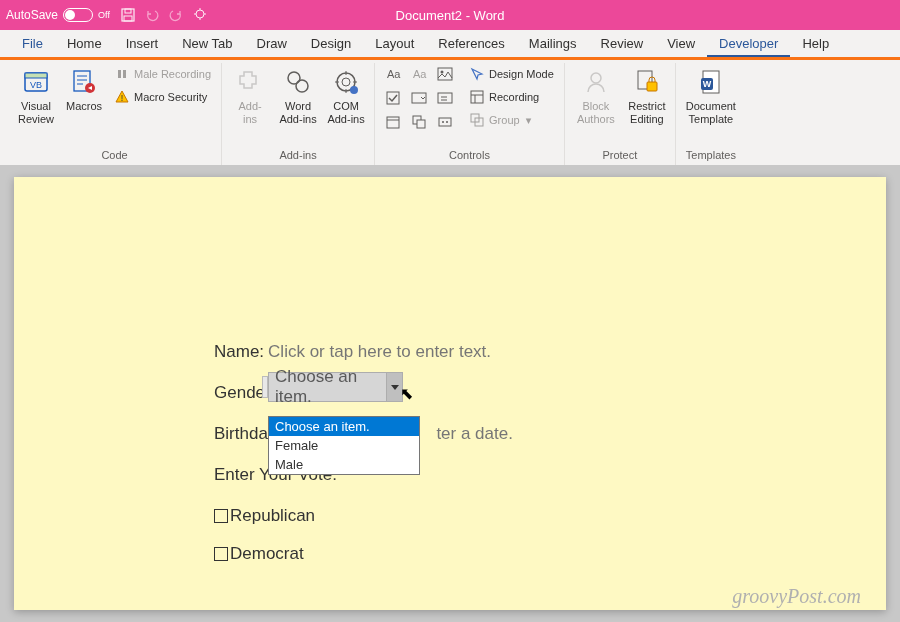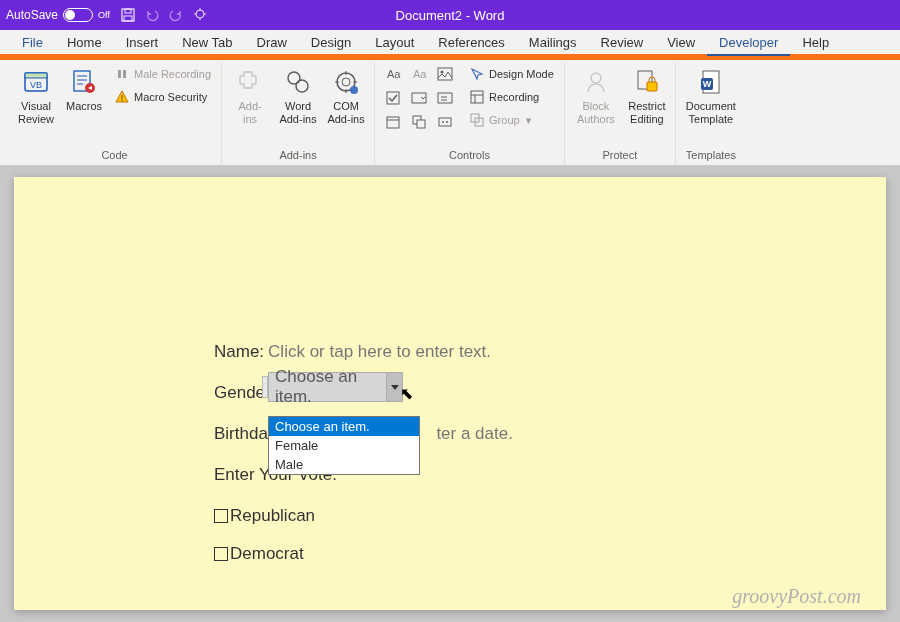--- a/index.html
+++ b/index.html
@@ -1,26 +1,26 @@
 <!DOCTYPE html>
 <html><head>
 <meta charset="utf-8">
 <style>
 * { box-sizing: border-box; margin: 0; padding: 0; }
 body { font-family: "Segoe UI", Arial, sans-serif; font-size: 12px; background: #fff; overflow: hidden; width: 900px; height: 622px; position: relative; }
 
-.titlebar { height: 30px; background: #6d28d9; color: #fff; display: flex; align-items: center; padding: 0 6px; position: relative; }
+.titlebar { height: 30px; background: #ec4899; color: #fff; display: flex; align-items: center; padding: 0 6px; position: relative; }
 .autosave { display: flex; align-items: center; gap: 5px; font-size: 12px; }
 .toggle { width: 30px; height: 14px; border: 1px solid #fff; border-radius: 8px; display: flex; align-items: center; padding: 1px; }
 .toggle-knob { width: 10px; height: 10px; border-radius: 50%; background: #fff; }
 .qat { display: flex; gap: 8px; margin-left: 10px; align-items: center; }
 .qat-icn { width: 16px; height: 16px; display: flex; align-items: center; justify-content: center; opacity: 0.9; }
 .title-center { position: absolute; left: 50%; transform: translateX(-50%); font-size: 13px; }
 
-.menubar { height: 30px; background: #f3f2f1; border-bottom: 6px solid #f97316; display: flex; align-items: center; padding: 0 10px; gap: 0; }
+.menubar { height: 30px; background: #f3f2f1; border-bottom: 3px solid #f97316; display: flex; align-items: center; padding: 0 10px; gap: 0; }
 .menu-item { padding: 6px 12px; font-size: 13px; color: #323130; cursor: pointer; }
 .menu-item.file { color: #2b579a; font-weight: 400; }
 .menu-item.active { color: #2b579a; border-bottom: 2px solid #2b579a; padding-bottom: 4px; }
 
 .ribbon { height: 105px; background: #f3f2f1; display: flex; padding: 3px 8px 0 8px; }
 .group { display: flex; flex-direction: column; align-items: center; border-right: 1px solid #e1dfdd; padding: 0 6px; }
 .group-body { flex: 1; display: flex; align-items: flex-start; gap: 4px; }
 .group-label { font-size: 11px; color: #605e5c; padding: 2px 0 4px; text-align: center; }
 .big-btn { display: flex; flex-direction: column; align-items: center; width: 44px; padding: 3px 2px; gap: 2px; cursor: pointer; }
 .big-btn .icn { width: 32px; height: 32px; display: flex; align-items: center; justify-content: center; }

